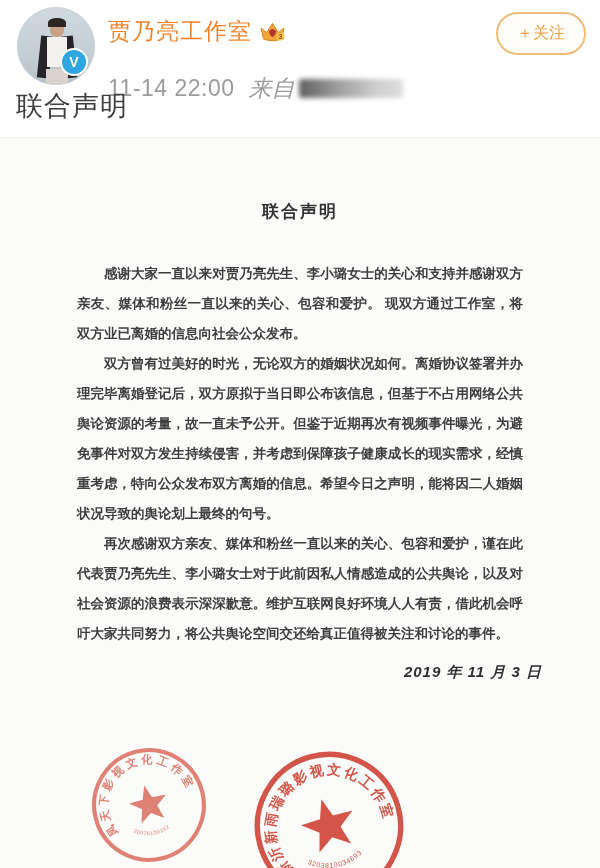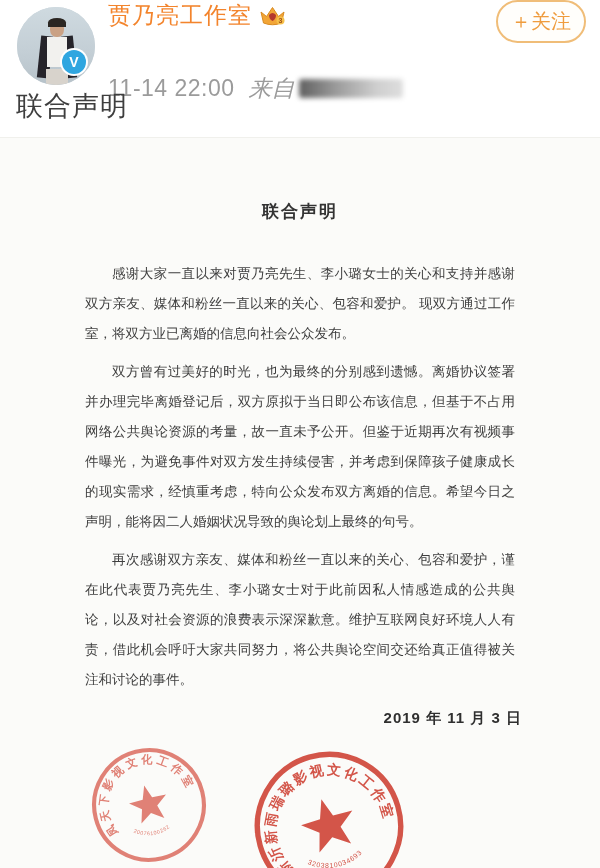--- a/index.html
+++ b/index.html
@@ -18,47 +18,47 @@
   .avatar .hair { position:absolute; left:31px; top:11px; width:18px; height:9px; border-radius:50% 50% 0 0;
             background:#2b2622; }
   .avatar .shirt { position:absolute; left:30px; top:30px; width:20px; height:30px; background:#f2f1ee; }
   .avatar .jacket-l { position:absolute; left:22px; top:29px; width:12px; height:42px; background:#26242a; transform:rotate(6deg); }
   .avatar .jacket-r { position:absolute; left:46px; top:29px; width:12px; height:42px; background:#26242a; transform:rotate(-6deg); }
   .avatar .pants { position:absolute; left:29px; top:62px; width:22px; height:16px; background:#d8d3cc; }
   .verified { position:absolute; left:60px; top:48px; width:28px; height:28px; border-radius:50%;
             background:#fff; display:flex; align-items:center; justify-content:center; }
   .verified .inner { width:24px; height:24px; border-radius:50%; background:#2fa6e0; color:#fff;
             font-size:14px; font-weight:bold; display:flex; align-items:center; justify-content:center; }
-  .username-row { position:absolute; left:108px; top:0; display:flex; align-items:center; gap:7px; }
+  .username-row { position:absolute; left:108px; top:16px; display:flex; align-items:center; gap:7px; }
   .username { color:#f3842c; font-size:23px; letter-spacing:1px; cursor:pointer; }
   .crown { width:27px; height:24px; display:inline-block; }
   .meta-row { position:absolute; left:108px; top:54px; display:flex; align-items:center;
             color:#9b9b9b; font-size:23px;margin-top:19px; }
   .meta-time { letter-spacing:0.5px; }
   .meta-src { margin-left:14px;font-style:italic; }
   .censored { display:inline-block; width:104px; height:19px; margin-left:4px; border-radius:3px;
             background:linear-gradient(90deg,#5f5f5f 0%,#9a9a9a 35%,#cfcfcf 75%,#dedede 100%);
             filter:blur(2.5px); vertical-align:middle; }
-  .follow-btn { position:absolute; right:14px; top:0; width:90px; height:43px; border-radius:22px;
-            border:2px solid #f0bd78; background:#fffefb; color:#ef9c3e; font-size:20px;
+  .follow-btn { position:absolute; right:14px; top:12px; width:90px; height:43px; border-radius:22px;
+            border:2px solid #f0bd78; background:#fffefb; color:#ef9c3e; font-size:16px;
             display:flex; align-items:center; justify-content:center; cursor:pointer;
             font-family:"Liberation Sans", sans-serif; }
 
   
   .post-title { position:absolute; left:16px; top:88px; font-size:27px; color:#3e3e3e; letter-spacing:1px; }
 
   
   .doc { position:absolute; left:0; top:137px; width:600px; height:731px; background:#fbfbf9;
          border-top:1px solid #f0f0ec; padding-top:62px; cursor:pointer; }
   .doc-title { text-align:center; font-weight:bold; font-size:17px; color:#333333; letter-spacing:2px; }
   .doc-body { margin:36px 77px 0 77px; font-size:13.5px; line-height:30px; color:#3e3e3e;
               text-align:justify; }
-  .doc-body p { text-indent:2em; margin:8px; }
-  .doc-date { margin:14px 78px 0 0; text-align:right; font-size:15px; font-weight:bold; color:#2f2f2f;
-              letter-spacing:1px; }
+  .doc-body p { text-indent:2em; margin:0;font-weight:bold; }
+  .doc-date { margin:14px 58px 0 0; text-align:right; font-size:15px; font-weight:bold; color:#2f2f2f;
+              letter-spacing:1px;font-style:italic; }
 
   
   .stamp { position:absolute; pointer-events:none; }
   .stamp-left  { left:90px;  top:608px; width:118px; height:118px; transform:rotate(-14deg); opacity:0.78; }
   .stamp-right { left:252px; top:611px; width:154px; height:154px; transform:rotate(-16deg); opacity:0.9; }
   .stamp svg { width:100%; height:100%; display:block; }
 </style>
 </head>
 <body>
 
@@ -99,21 +99,21 @@
 
     <div class="follow-btn">＋关注</div>
   </div>
 
   <div class="post-title">联合声明</div>
 
   <div class="doc">
     <div class="doc-title">联合声明</div>
     <div class="doc-body">
       <p>感谢大家一直以来对贾乃亮先生、李小璐女士的关心和支持并感谢双方亲友、媒体和粉丝一直以来的关心、包容和爱护。 现双方通过工作室，将双方业已离婚的信息向社会公众发布。</p>
-      <p>双方曾有过美好的时光，也为最终的分别感到遗憾。离婚协议签署并办理完毕离婚登记后，双方原拟于当日即公布该信息，但基于不占用网络公共舆论资源的考量，故一直未予公开。但鉴于近期再次有视频事件曝光，为避免事件对双方发生持续侵害，并考虑到保障孩子健康成长的现实需求，经慎重考虑，特向公众发布双方离婚的信息。希望今日之声明，能将因二人婚姻状况导致的舆论划上最终的句号。</p>
+      <p>双方曾有过美好的时光，无论双方的婚姻状况如何。离婚协议签署并办理完毕离婚登记后，双方原拟于当日即公布该信息，但基于不占用网络公共舆论资源的考量，故一直未予公开。但鉴于近期再次有视频事件曝光，为避免事件对双方发生持续侵害，并考虑到保障孩子健康成长的现实需求，经慎重考虑，特向公众发布双方离婚的信息。希望今日之声明，能将因二人婚姻状况导致的舆论划上最终的句号。</p>
       <p>再次感谢双方亲友、媒体和粉丝一直以来的关心、包容和爱护，谨在此代表贾乃亮先生、李小璐女士对于此前因私人情感造成的公共舆论，以及对社会资源的浪费表示深深歉意。维护互联网良好环境人人有责，借此机会呼吁大家共同努力，将公共舆论空间交还给真正值得被关注和讨论的事件。</p>
     </div>
     <div class="doc-date">2019 年 11 月 3 日</div>
 
     <div class="stamp stamp-left">
       <svg viewBox="0 0 200 200">
         <circle cx="100" cy="100" r="93" fill="none" stroke="#d96052" stroke-width="7"></circle>
         <polygon fill="#d96052" points="100,66 108.2,88.7 132.3,89.5 113.3,104.3 120,127.5 100,114 80,127.5 86.7,104.3 67.7,89.5 91.8,88.7"></polygon>
         <defs>
           <path id="arcL" d="M 47,145 A 70,70 0 1 1 153,145" fill="none"></path>

